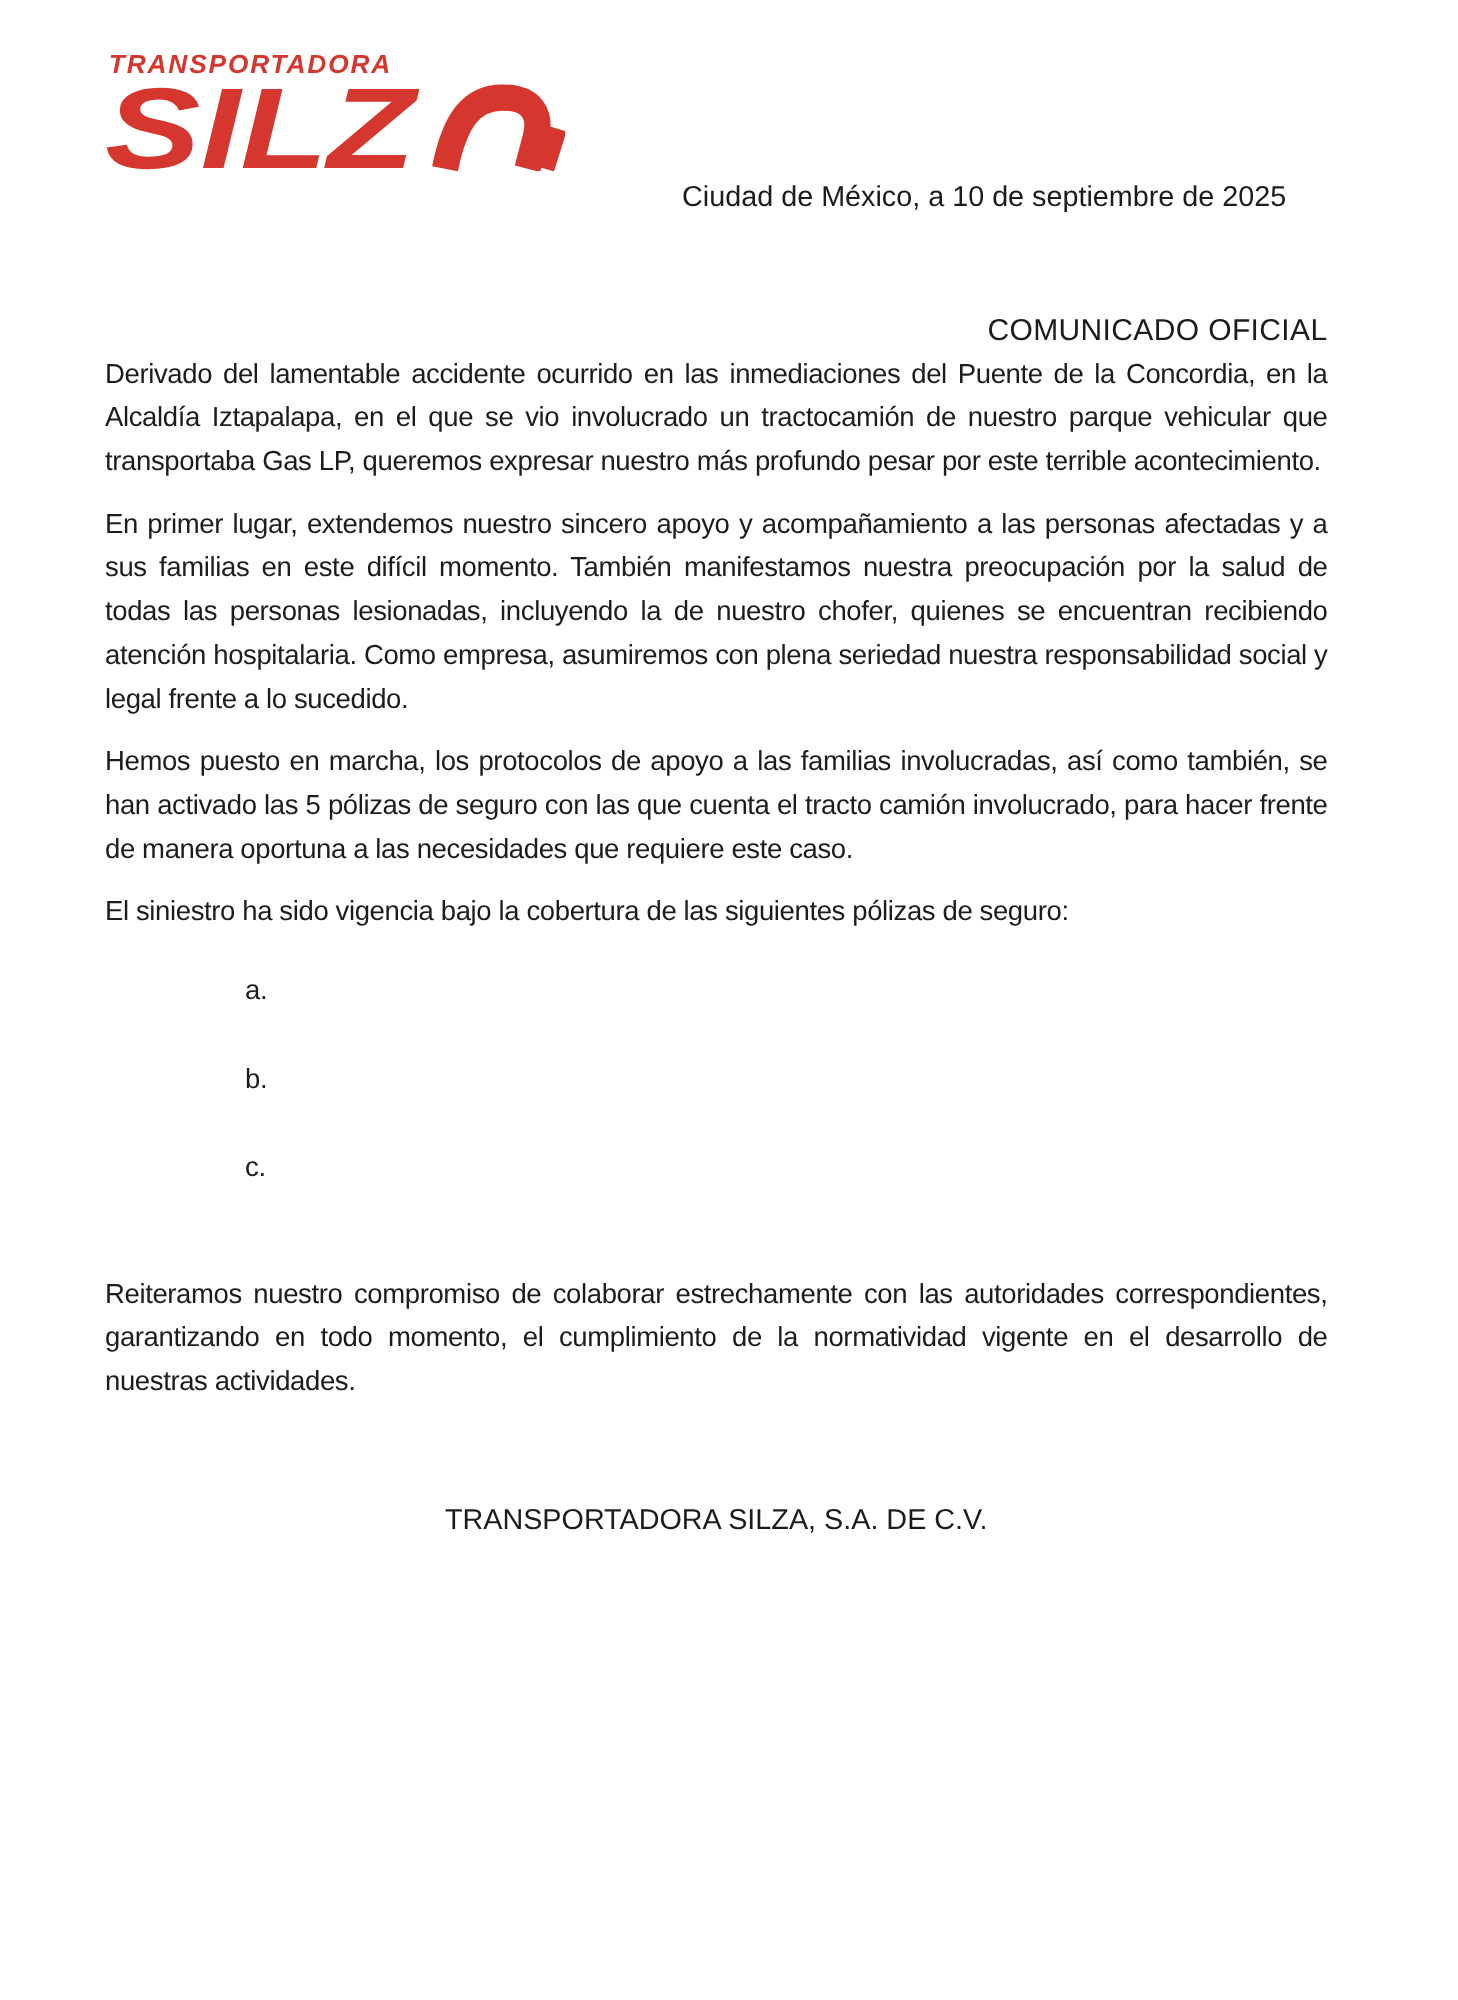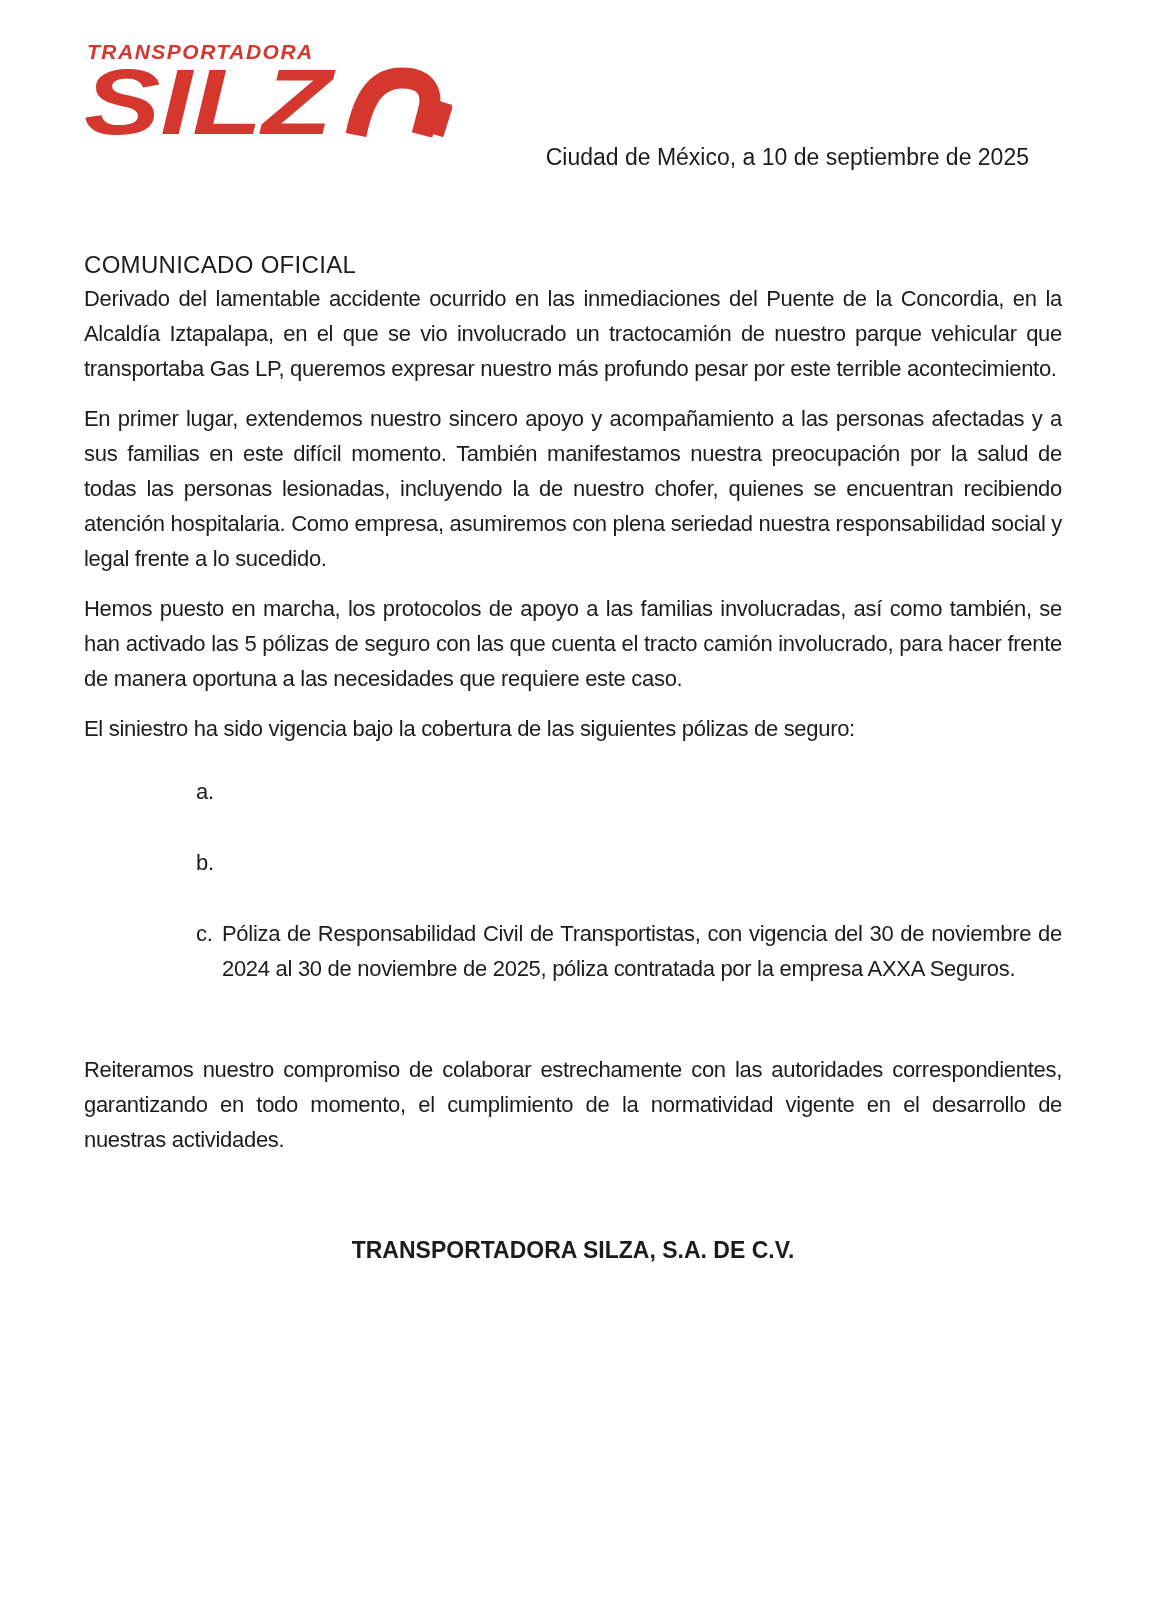--- a/index.html
+++ b/index.html
@@ -41,21 +41,21 @@
   
   .date-line {
     margin-top: 4px;
     text-align: right;
     padding-right: 33px;
     font-size: 23px;
     line-height: 33px;
   }
   .doc-title {
     margin-top: 74px;
-    text-align: left;
+    text-align: right;
     font-size: 24px;
     line-height: 33px;
     letter-spacing: 0.3px;
   }
 
   
   .body-text {
   }
   p.para {
     margin: 0 0 15px 0;
@@ -94,21 +94,21 @@
     margin: 0;
     font-size: 22px;
     line-height: 35px;
     letter-spacing: -0.3px;
     text-align: justify;
   }
   .signature {
     margin-top: 77px;
     text-align: center;
     font-size: 23px;
-    font-weight: bold;
+    font-weight: normal;
     line-height: 33px;
   }
 </style>
 </head>
 <body>
 
 <div class="page">
 
   <div class="logo">
     <div class="logo-top">TRANSPORTADORA</div>
@@ -134,21 +134,20 @@
 
   <div class="policy-list">
     <div class="policy-item">
       <span class="policy-marker">a.</span>
     </div>
     <div class="policy-item">
       <span class="policy-marker">b.</span>
     </div>
     <div class="policy-item">
       <span class="policy-marker">c.</span>
-      <span class="policy-text">Póliza de Responsabilidad Civil de Transportistas, con vigencia del 30 de noviembre de 2024 al 30 de noviembre de 2025, póliza contratada por la empresa AXXA Seguros.</span>
     </div>
   </div>
 
   <p class="closing">Reiteramos nuestro compromiso de colaborar estrechamente con las autoridades correspondientes, garantizando en todo momento, el cumplimiento de la normatividad vigente en el desarrollo de nuestras actividades.</p>
 
   <div class="signature">TRANSPORTADORA SILZA, S.A. DE C.V.</div>
 
 </div>
 
 </body></html>

